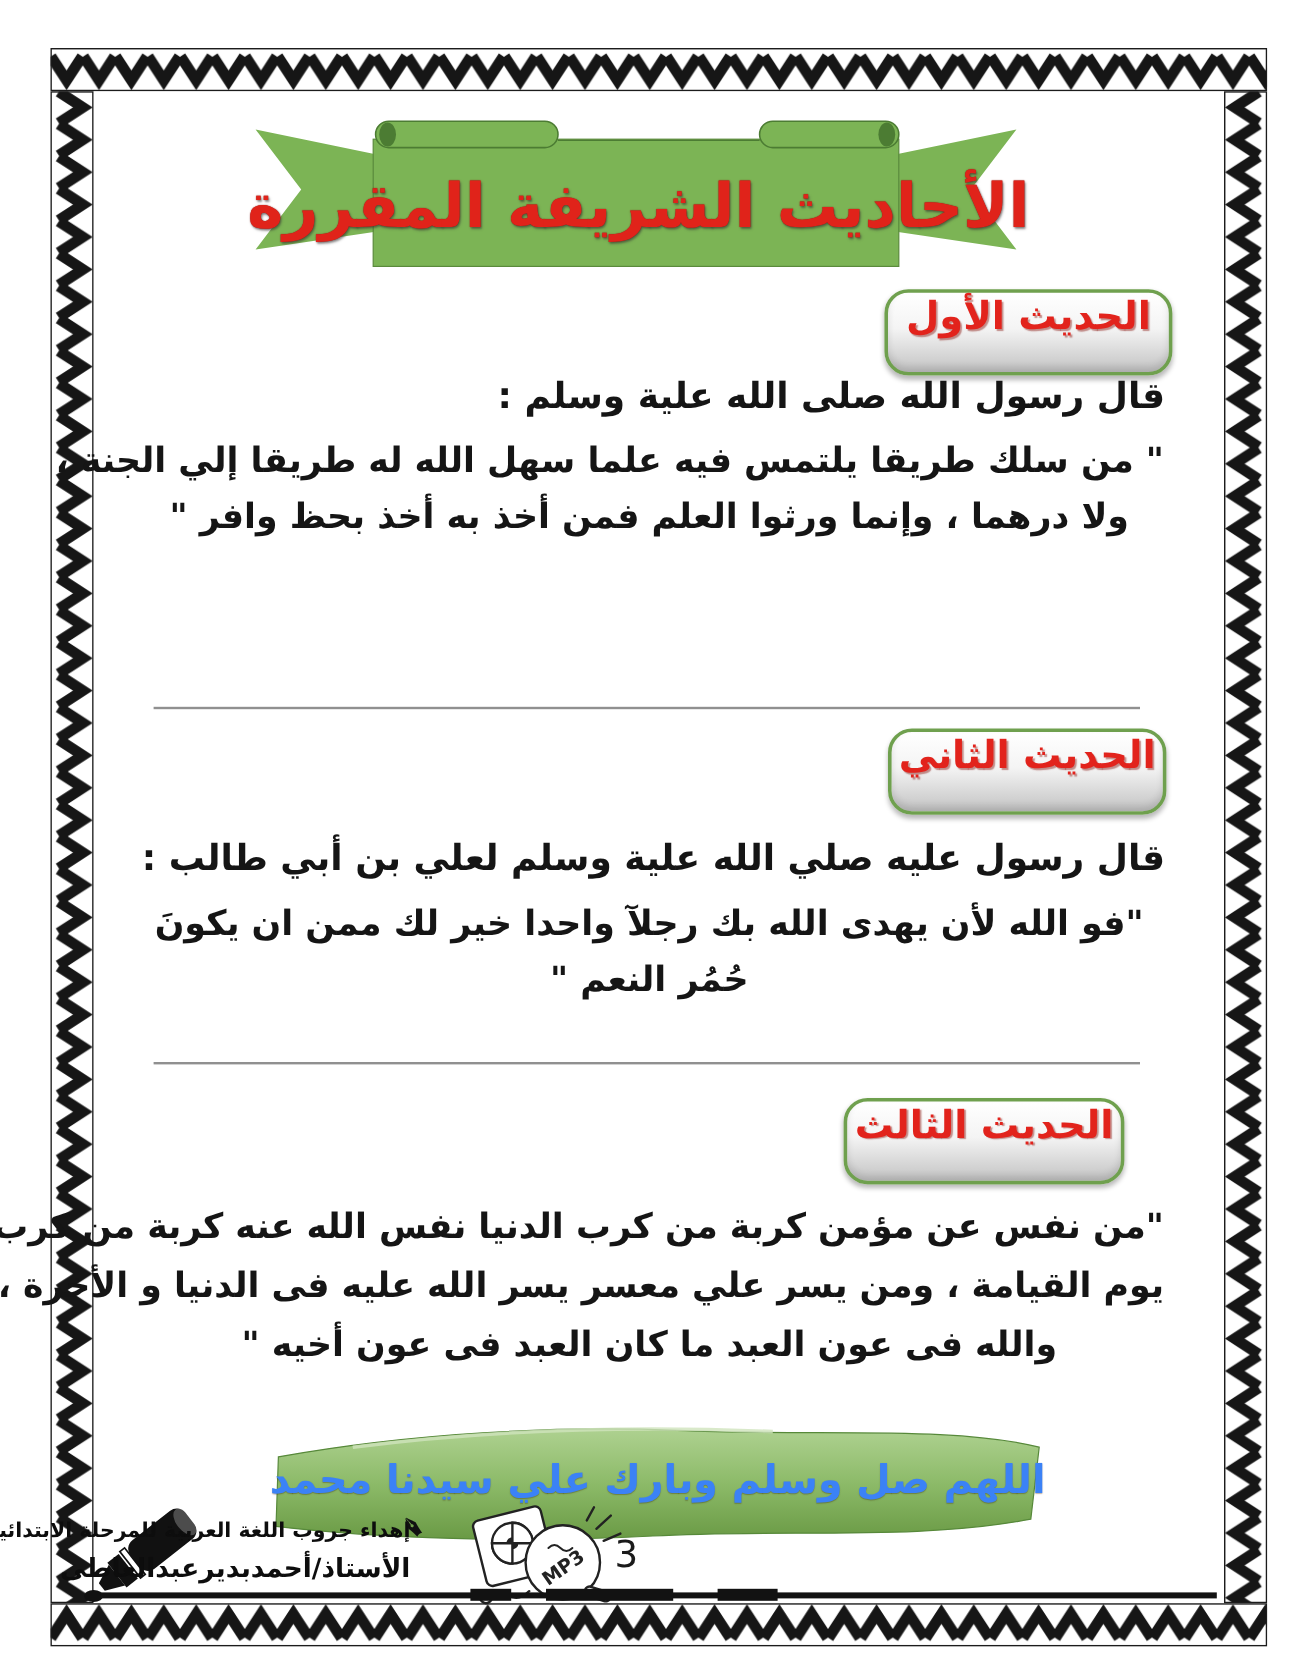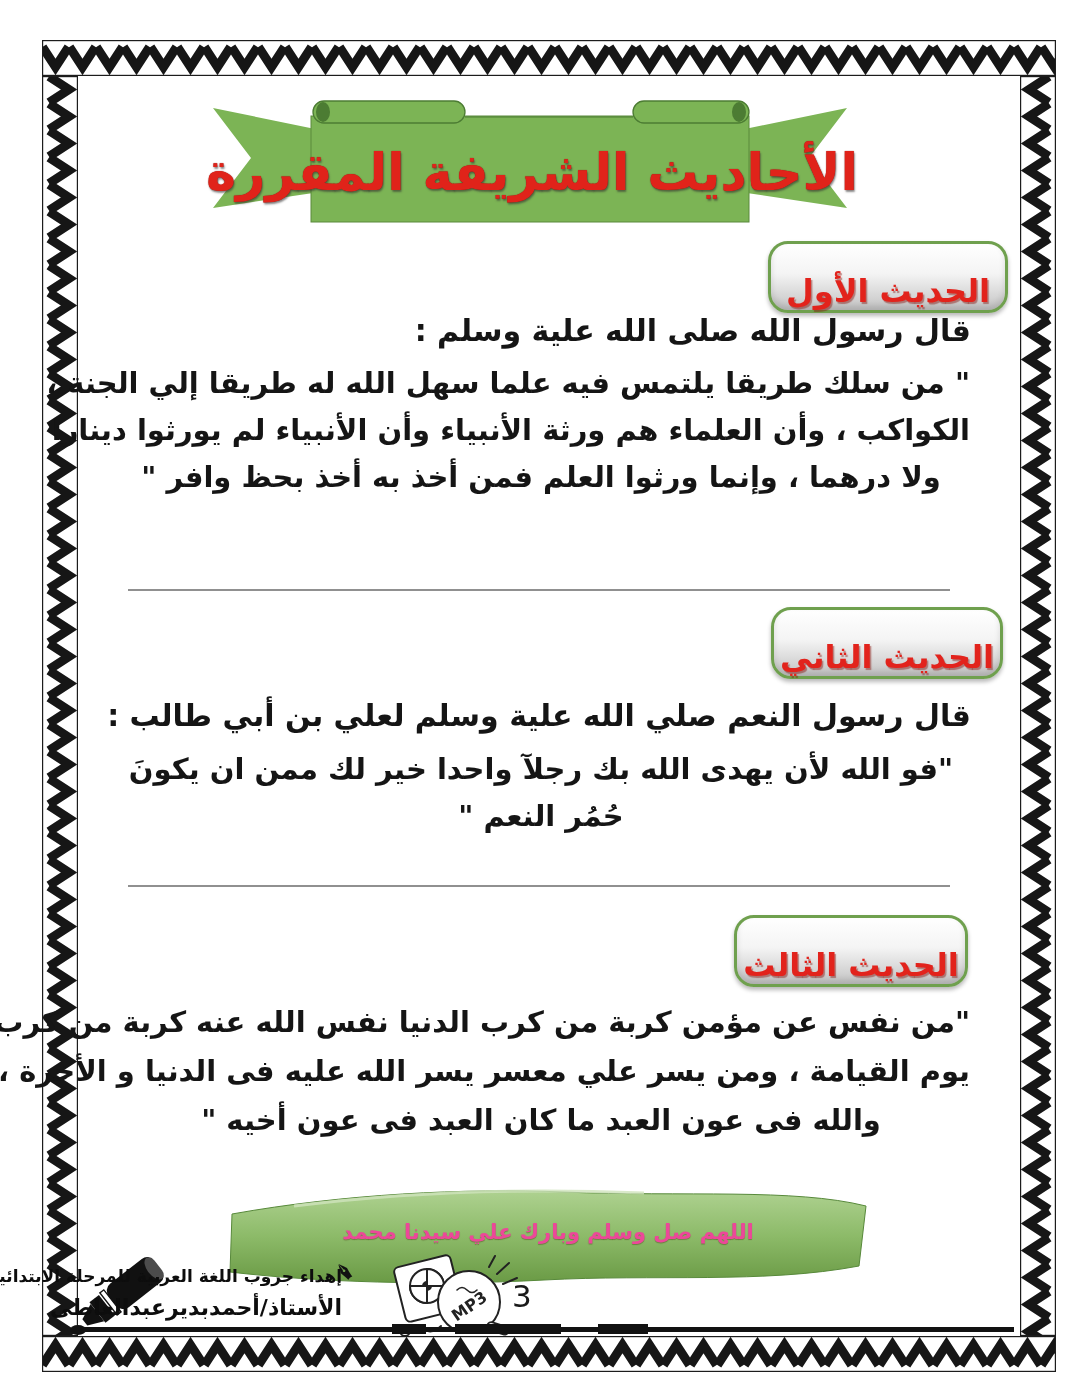--- a/index.html
+++ b/index.html
@@ -23,25 +23,24 @@
     font-size:51px;font-weight:bold;color:#e0231a;
     direction:rtl;text-align:center;white-space:nowrap;
     text-shadow:1px 2px 2px rgba(50,50,50,.55), 0 0 1px #8a100a;
   }
 
   
   .badge{
     border:3px solid #6fa04e;border-radius:20px;
     background:linear-gradient(180deg,#ffffff 0%,#f4f4f4 45%,#c3c3c3 100%);
     box-shadow:0 3px 4px rgba(0,0,0,.28), inset 0 -4px 6px rgba(0,0,0,.12);
-    display:flex;align-items:flex-end;justify-content:center;
+    display:flex;align-items:flex-start;justify-content:center;
     font-weight:bold;color:#e2231c;font-size:32px;direction:rtl;
     text-shadow:1.5px 1.5px 1px rgba(130,10,5,.45);
     white-space:nowrap;
-    margin-left:31px;
   }
   .badge1{left:737px;top:241px;width:234px;height:66px;}
   .badge2{left:740px;top:607px;width:226px;height:66px;}
   .badge3{left:703px;top:915px;width:228px;height:66px;}
 
   
   .intro{
     right:109px;font-size:30px;font-weight:bold;color:#151515;
     direction:rtl;text-align:right;white-space:nowrap;
   }
@@ -59,21 +58,21 @@
 
   .divider{left:128px;width:822px;height:2px;background:#909090;}
   .divider1{top:589px;}
   .divider2{top:885px;}
 
   
   .banner-wrap{left:224px;top:1184px;width:650px;height:108px;}
   .banner-text{
     left:268px;top:1206px;width:560px;height:52px;
     display:flex;align-items:center;justify-content:center;
-    font-size:21px;font-weight:bold;color:#ec4899;direction:rtl;
+    font-size:33px;font-weight:bold;color:#3b82f6;direction:rtl;
     white-space:nowrap;text-shadow:0 1px 1px rgba(60,30,0,.35);
   }
 
   
   .credit{
     left:122px;width:220px;direction:rtl;text-align:center;
     font-weight:bold;color:#0d0d0d;white-space:nowrap;
   }
   .credit1{top:1266px;font-size:17px;}
   .credit2{top:1295px;font-size:22px;}
@@ -146,30 +145,29 @@
   <line x1="260" y1="21" x2="428" y2="21" stroke="#4c7c33" stroke-width="1"></line>
 </svg>
 <div class="abs ribbon-title">الأحاديث الشريفة المقررة</div>
 
 <div class="abs badge badge1">
   <span>الحديث الأول</span>
 </div>
 <div class="abs intro intro1">قال رسول الله صلى الله علية وسلم :</div>
 <div class="abs bodytxt body1">
   <div class="bline">" من سلك طريقا يلتمس فيه علما سهل الله له طريقا إلي الجنة ،</div>
-  <div class="bline">الكواكب ، وأن العلماء هم ورثة الأنبياء وأن الأنبياء لم يورثوا دينارا</div>
   <div class="bline">ولا درهما ، وإنما ورثوا العلم فمن أخذ به أخذ بحظ وافر "</div>
 </div>
 
 <div class="abs divider divider1"></div>
 
 <div class="abs badge badge2">
   <span>الحديث الثاني</span>
 </div>
-<div class="abs intro intro2">قال رسول النعم صلي الله علية وسلم لعلي بن أبي طالب :</div>
+<div class="abs intro intro2">قال رسول عليه صلي الله علية وسلم لعلي بن أبي طالب :</div>
 <div class="abs bodytxt body2">
   <div class="bline">"فو الله لأن يهدى الله بك رجلآ واحدا خير لك ممن ان يكونَ</div>
   <div class="bline">حُمُر النعم "</div>
 </div>
 
 <div class="abs divider divider2"></div>
 
 <div class="abs badge badge3">
   <span>الحديث الثالث</span>
 </div>

